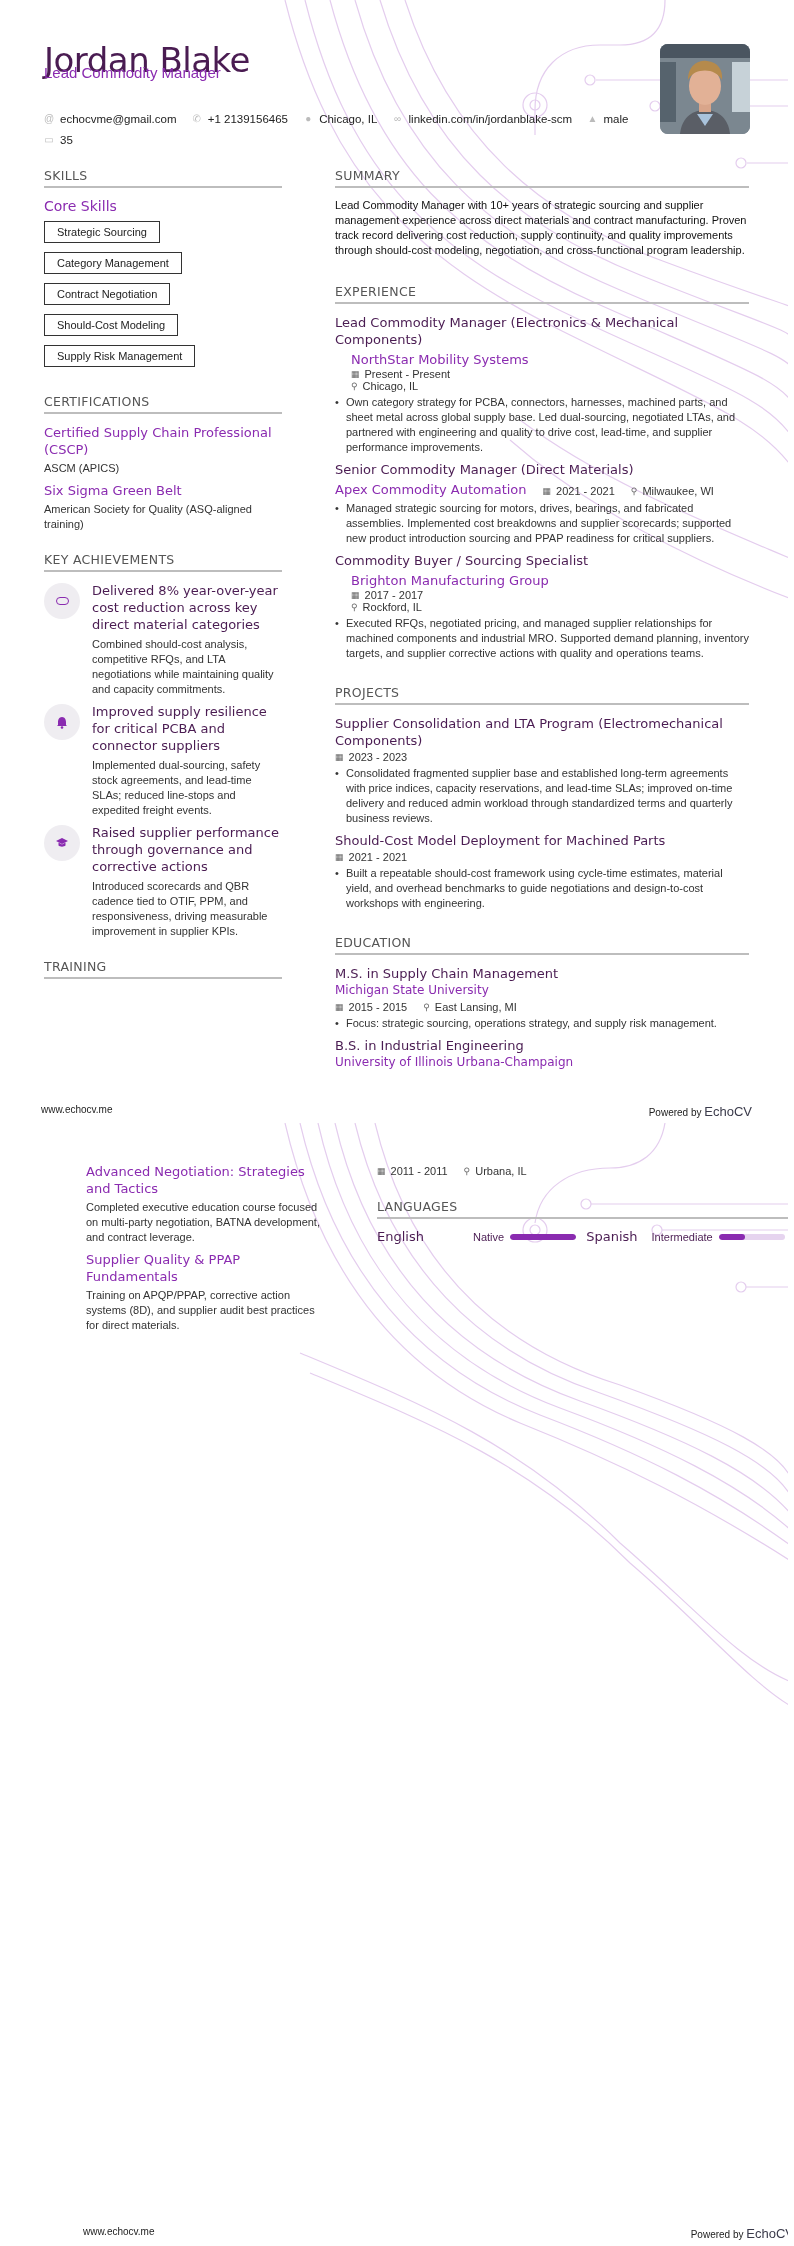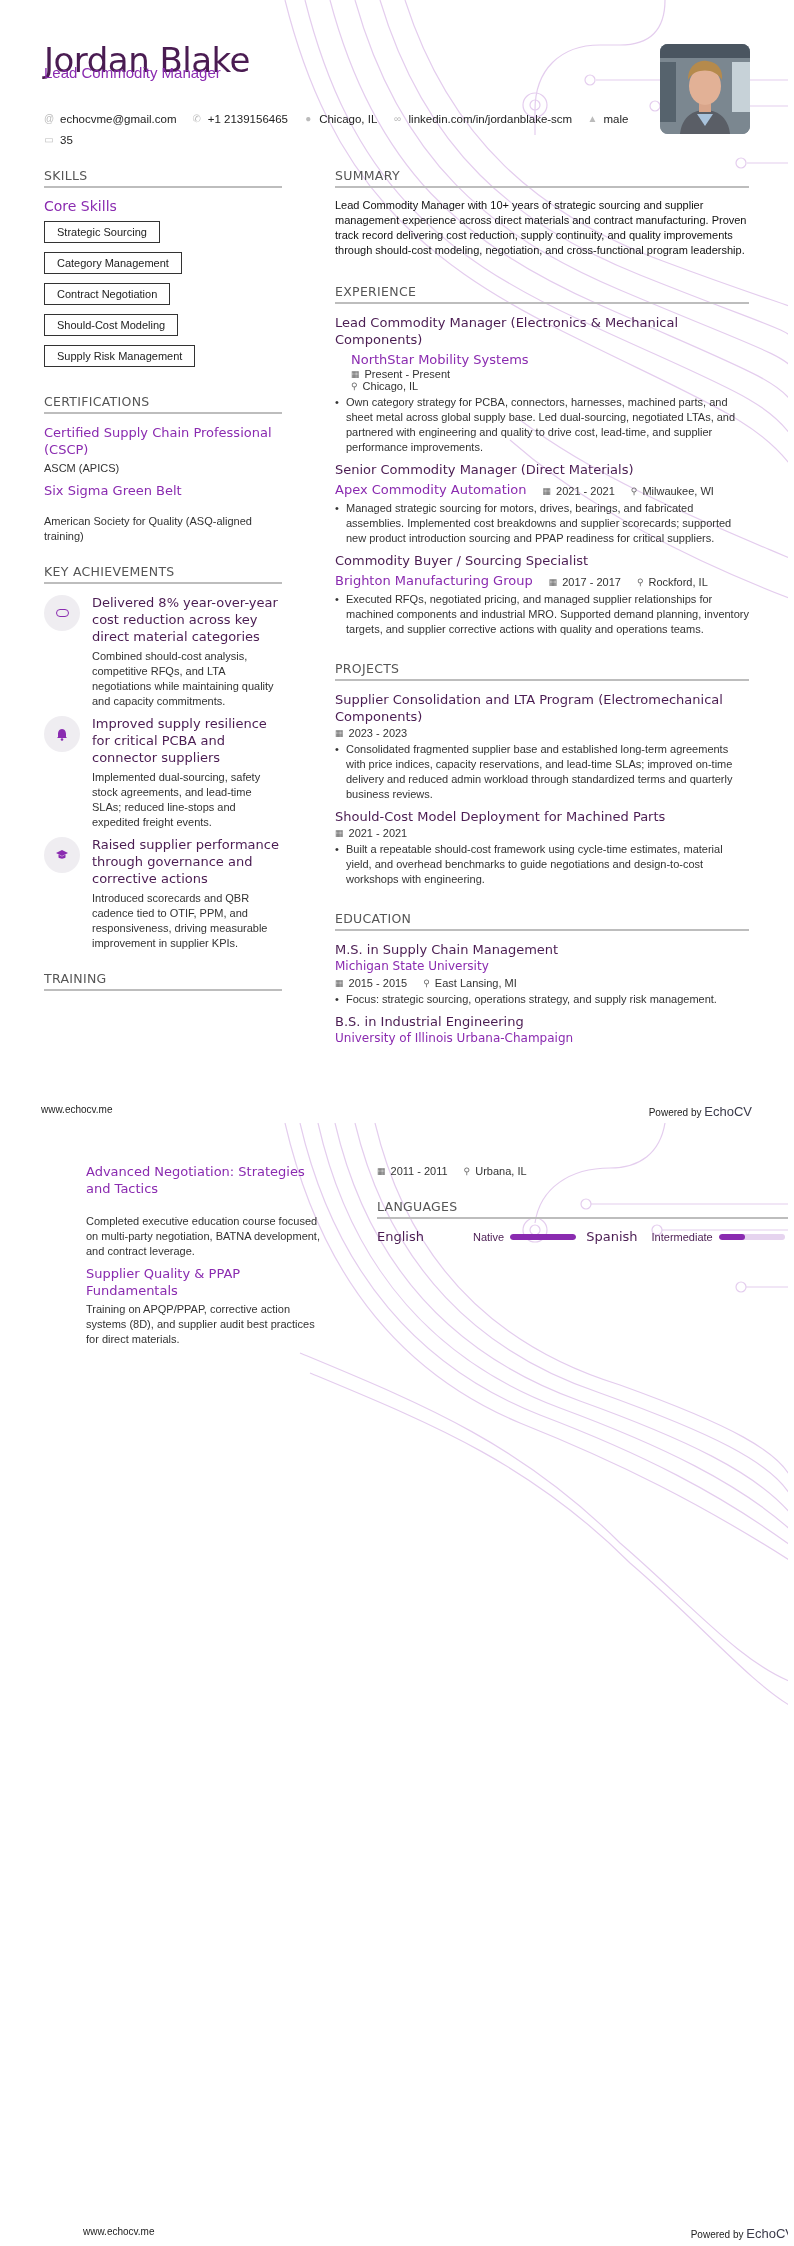--- a/index.html
+++ b/index.html
@@ -146,21 +146,21 @@
       </div>
 
       <div style="margin-top:18px;">
         <div class="sec-title">CERTIFICATIONS</div>
         <div class="item">
           <div class="sub-purple">Certified Supply Chain Professional (CSCP)</div>
           <div class="small" style="margin-top:3px;">ASCM (APICS)</div>
         </div>
         <div class="item">
           <div class="sub-purple">Six Sigma Green Belt</div>
-          <div class="small" style="margin-top:15px;">American Society for Quality (ASQ-aligned training)</div>
+          <div class="small" style="margin-top:3px;">American Society for Quality (ASQ-aligned training)</div>
         </div>
       </div>
 
       <div style="margin-top:20px;">
         <div class="sec-title">KEY ACHIEVEMENTS</div>
         <div class="ach">
           <div class="ach-ic">
             <span style="display:inline-block;width:13px;height:8px;border:1.5px solid #8a2bb0;border-radius:4px;"></span>
           </div>
           <div class="ach-body">
@@ -239,21 +239,21 @@
                 <span>Milwaukee, WI</span>
               </span>
           </div>
           <ul class="bul">
               <li>Managed strategic sourcing for motors, drives, bearings, and fabricated assemblies. Implemented cost breakdowns and supplier scorecards; supported new product introduction sourcing and PPAP readiness for critical suppliers.</li>
             </ul>
         </div>
 
         <div class="item">
           <div class="sub-dark">Commodity Buyer / Sourcing Specialist</div>
-          <div class="meta-row" style="margin-top:3px;">
+          <div class="meta-row" style="margin-top:3px;flex-direction:column;">
             <span class="sub-purple">Brighton Manufacturing Group</span>
             <span class="meta">
                 <span class="mi">▦</span>
                 <span>2017 - 2017</span>
               </span>
             <span class="meta">
                 <span class="mi">⚲</span>
                 <span>Rockford, IL</span>
               </span>
           </div>
@@ -343,21 +343,21 @@
     <circle cx="741" cy="164" r="5"></circle>
     <path d="M300 230 C 420 280, 520 320, 620 420 C 690 480, 740 540, 794 560"></path>
     <path d="M310 250 C 430 300, 530 340, 630 440 C 700 500, 750 560, 794 585"></path>
   </svg>
 
   <div class="content">
     <div class="col-left" style="top:40px;">
       <div>
         <div class="item">
           <div class="sub-purple">Advanced Negotiation: Strategies and Tactics</div>
-          <div class="small" style="margin-top:17px;">Completed executive education course focused on multi-party negotiation, BATNA development, and contract leverage.</div>
+          <div class="small" style="margin-top:3px;">Completed executive education course focused on multi-party negotiation, BATNA development, and contract leverage.</div>
         </div>
         <div class="item">
           <div class="sub-purple">Supplier Quality &amp; PPAP Fundamentals</div>
           <div class="small" style="margin-top:3px;">Training on APQP/PPAP, corrective action systems (8D), and supplier audit best practices for direct materials.</div>
         </div>
       </div>
     </div>
 
     <div class="col-right" style="top:42px;">
       <div class="item">

